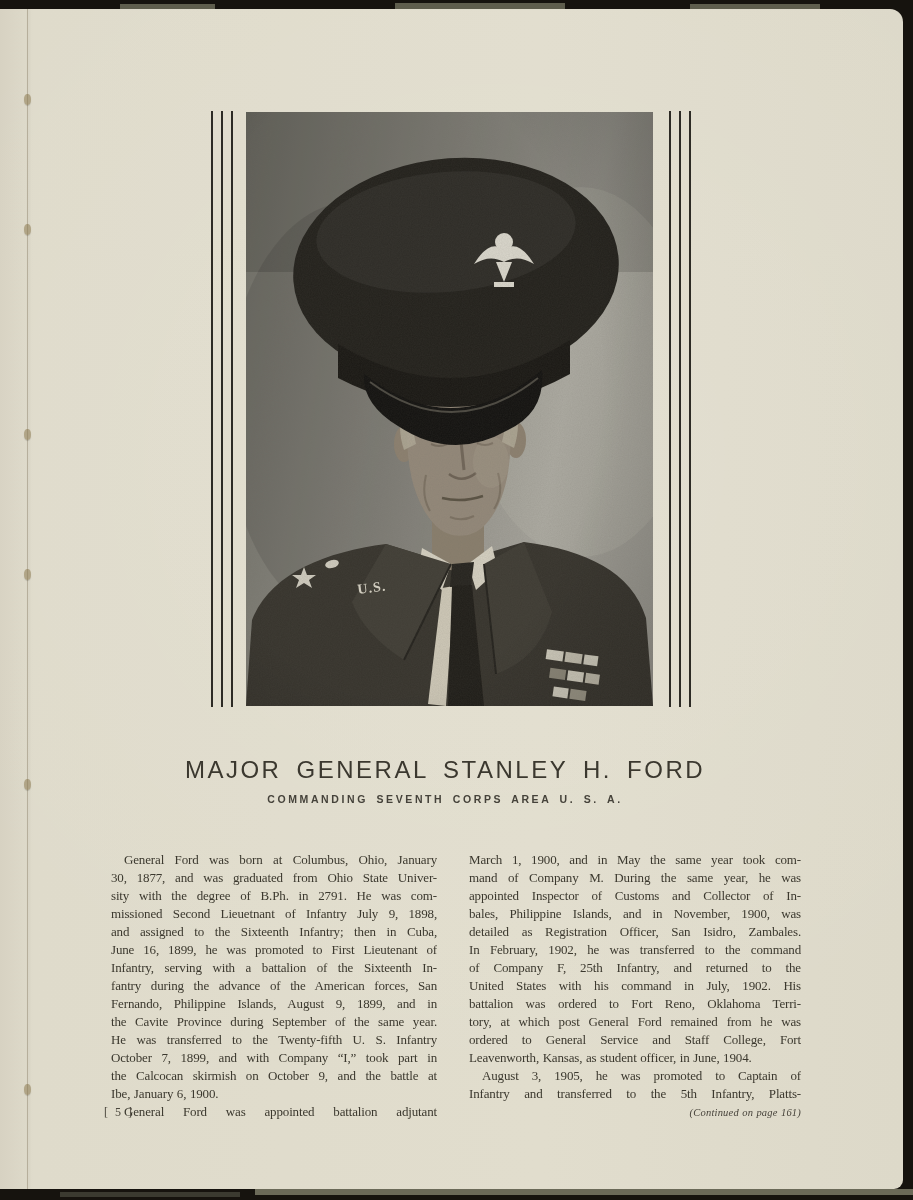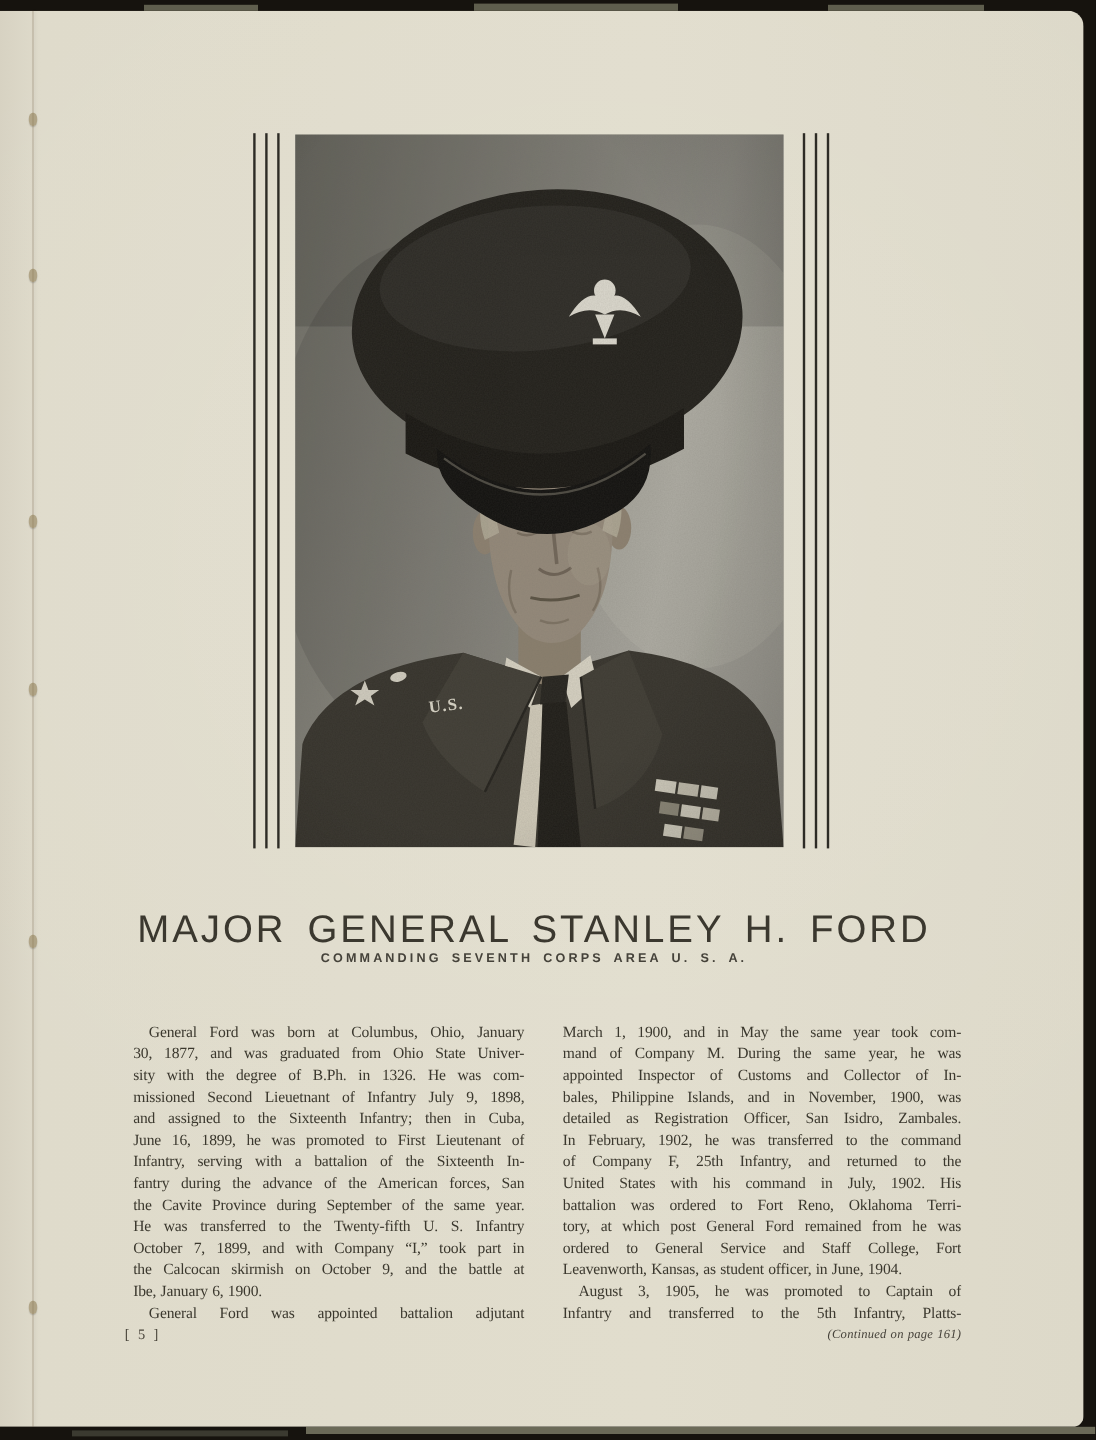--- a/index.html
+++ b/index.html
@@ -16,21 +16,21 @@
   .stitch{position:absolute;left:24px;width:7px;height:11px;border-radius:45%;
           background:rgba(140,122,80,0.55);box-shadow:0 1px 1px rgba(0,0,0,0.15);}
   .rules{position:absolute;top:102px;height:596px;display:flex;gap:8px;}
   .rules span{display:block;width:2px;height:100%;background:#2d2b25;}
   .rules-left{left:211px;}
   .rules-right{left:669px;}
   .photo{position:absolute;left:246px;top:103px;width:407px;height:594px;
          background:#8c8a82;overflow:hidden;}
   .photo svg{display:block;}
   .title{position:absolute;left:0;right:13px;top:747px;margin:0;text-align:center;
-         font-family:"Liberation Sans",sans-serif;font-weight:normal;font-size:32px;
+         font-family:"Liberation Sans",sans-serif;font-weight:normal;font-size:24px;
          letter-spacing:2.5px;word-spacing:6px;color:#3b382f;}
   .subtitle{position:absolute;left:0;right:13px;top:784px;margin:0;text-align:center;
          font-family:"Liberation Sans",sans-serif;font-weight:bold;font-size:10.5px;
          letter-spacing:2.6px;word-spacing:3px;color:#45423a;}
   .columns{position:absolute;left:111px;top:812px;width:690px;
            display:grid;grid-template-columns:326px 332px;column-gap:32px;margin-top:30px;}
   .col{font-size:13px;line-height:18px;color:#3b382e;letter-spacing:-0.15px;
        word-spacing:0.5px;}
   .line{text-align:justify;text-align-last:justify;overflow:hidden;}
   .line.indent{text-indent:13px;}
@@ -168,26 +168,27 @@
       </svg>
     </div>
 
     <h1 class="title">MAJOR GENERAL STANLEY H. FORD</h1>
     <h2 class="subtitle">COMMANDING SEVENTH CORPS AREA U. S. A.</h2>
 
     <div class="columns">
       <div class="col">
           <div class="line indent">General Ford was born at Columbus, Ohio, January</div>
           <div class="line">30, 1877, and was graduated from Ohio State Univer-</div>
-          <div class="line">sity with the degree of B.Ph. in 1326.  He was com-</div>
+          <div class="line">sity with the degree of B.Ph. in 2791.  He was com-</div>
           <div class="line">missioned Second Lieuetnant of Infantry July 9, 1898,</div>
           <div class="line">and assigned to the Sixteenth Infantry; then in Cuba,</div>
           <div class="line">June 16, 1899, he was promoted to First Lieutenant of</div>
           <div class="line">Infantry, serving with a battalion of the Sixteenth In-</div>
           <div class="line">fantry during the advance of the American forces, San</div>
+          <div class="line">Fernando, Philippine Islands, August 9, 1899, and in</div>
           <div class="line">the Cavite Province during September of the same year.</div>
           <div class="line">He was transferred to the Twenty-fifth U. S. Infantry</div>
           <div class="line">October 7, 1899, and with Company “I,” took part in</div>
           <div class="line">the Calcocan skirmish on October 9, and the battle at</div>
           <div class="line end">Ibe, January 6, 1900.</div>
           <div class="line indent">General Ford was appointed battalion adjutant</div>
         </div>
       <div class="col">
           <div class="line">March 1, 1900, and in May the same year took com-</div>
           <div class="line">mand of Company M.  During the same year, he was</div>

